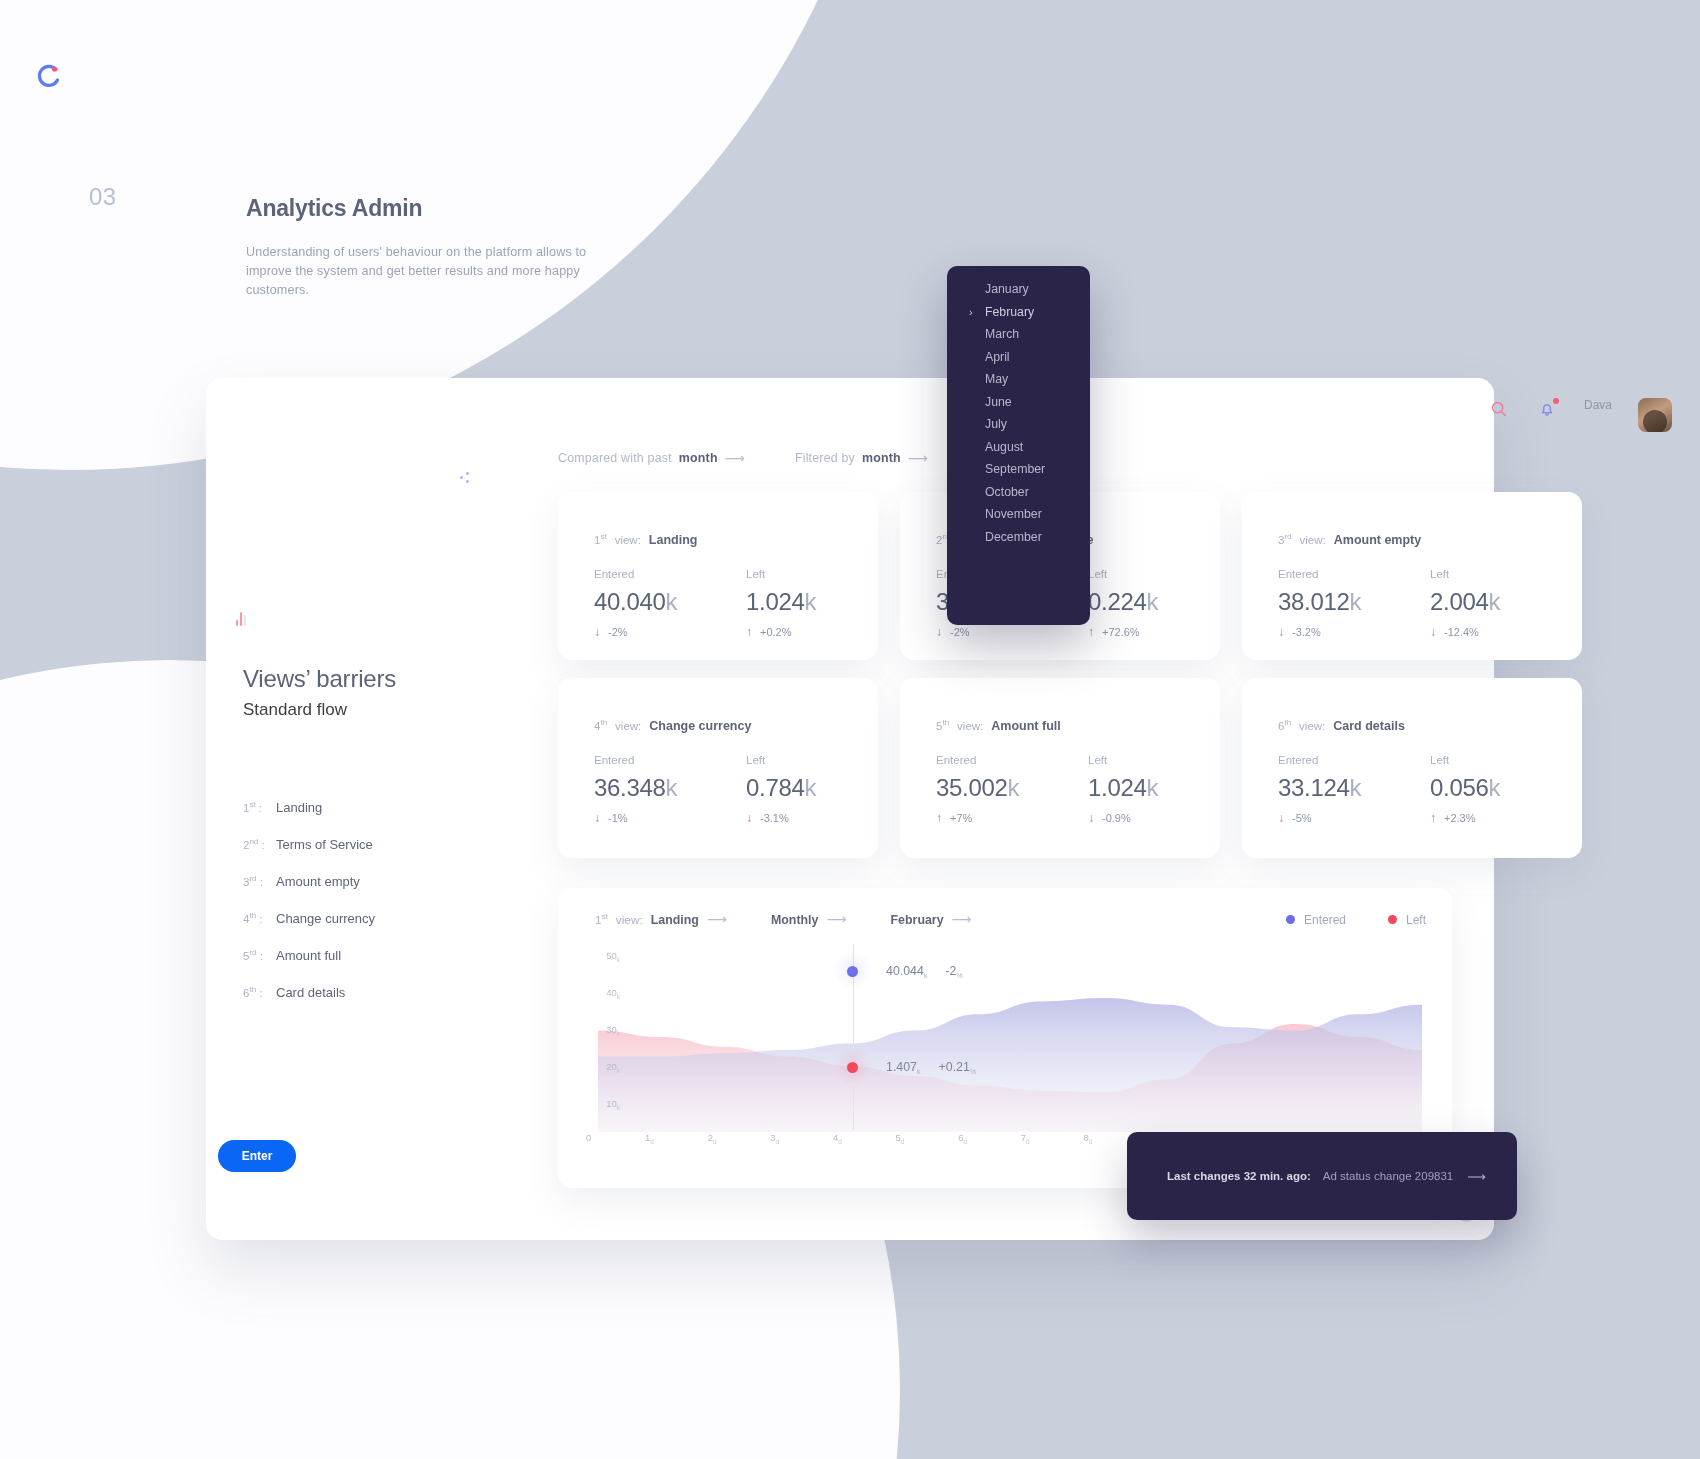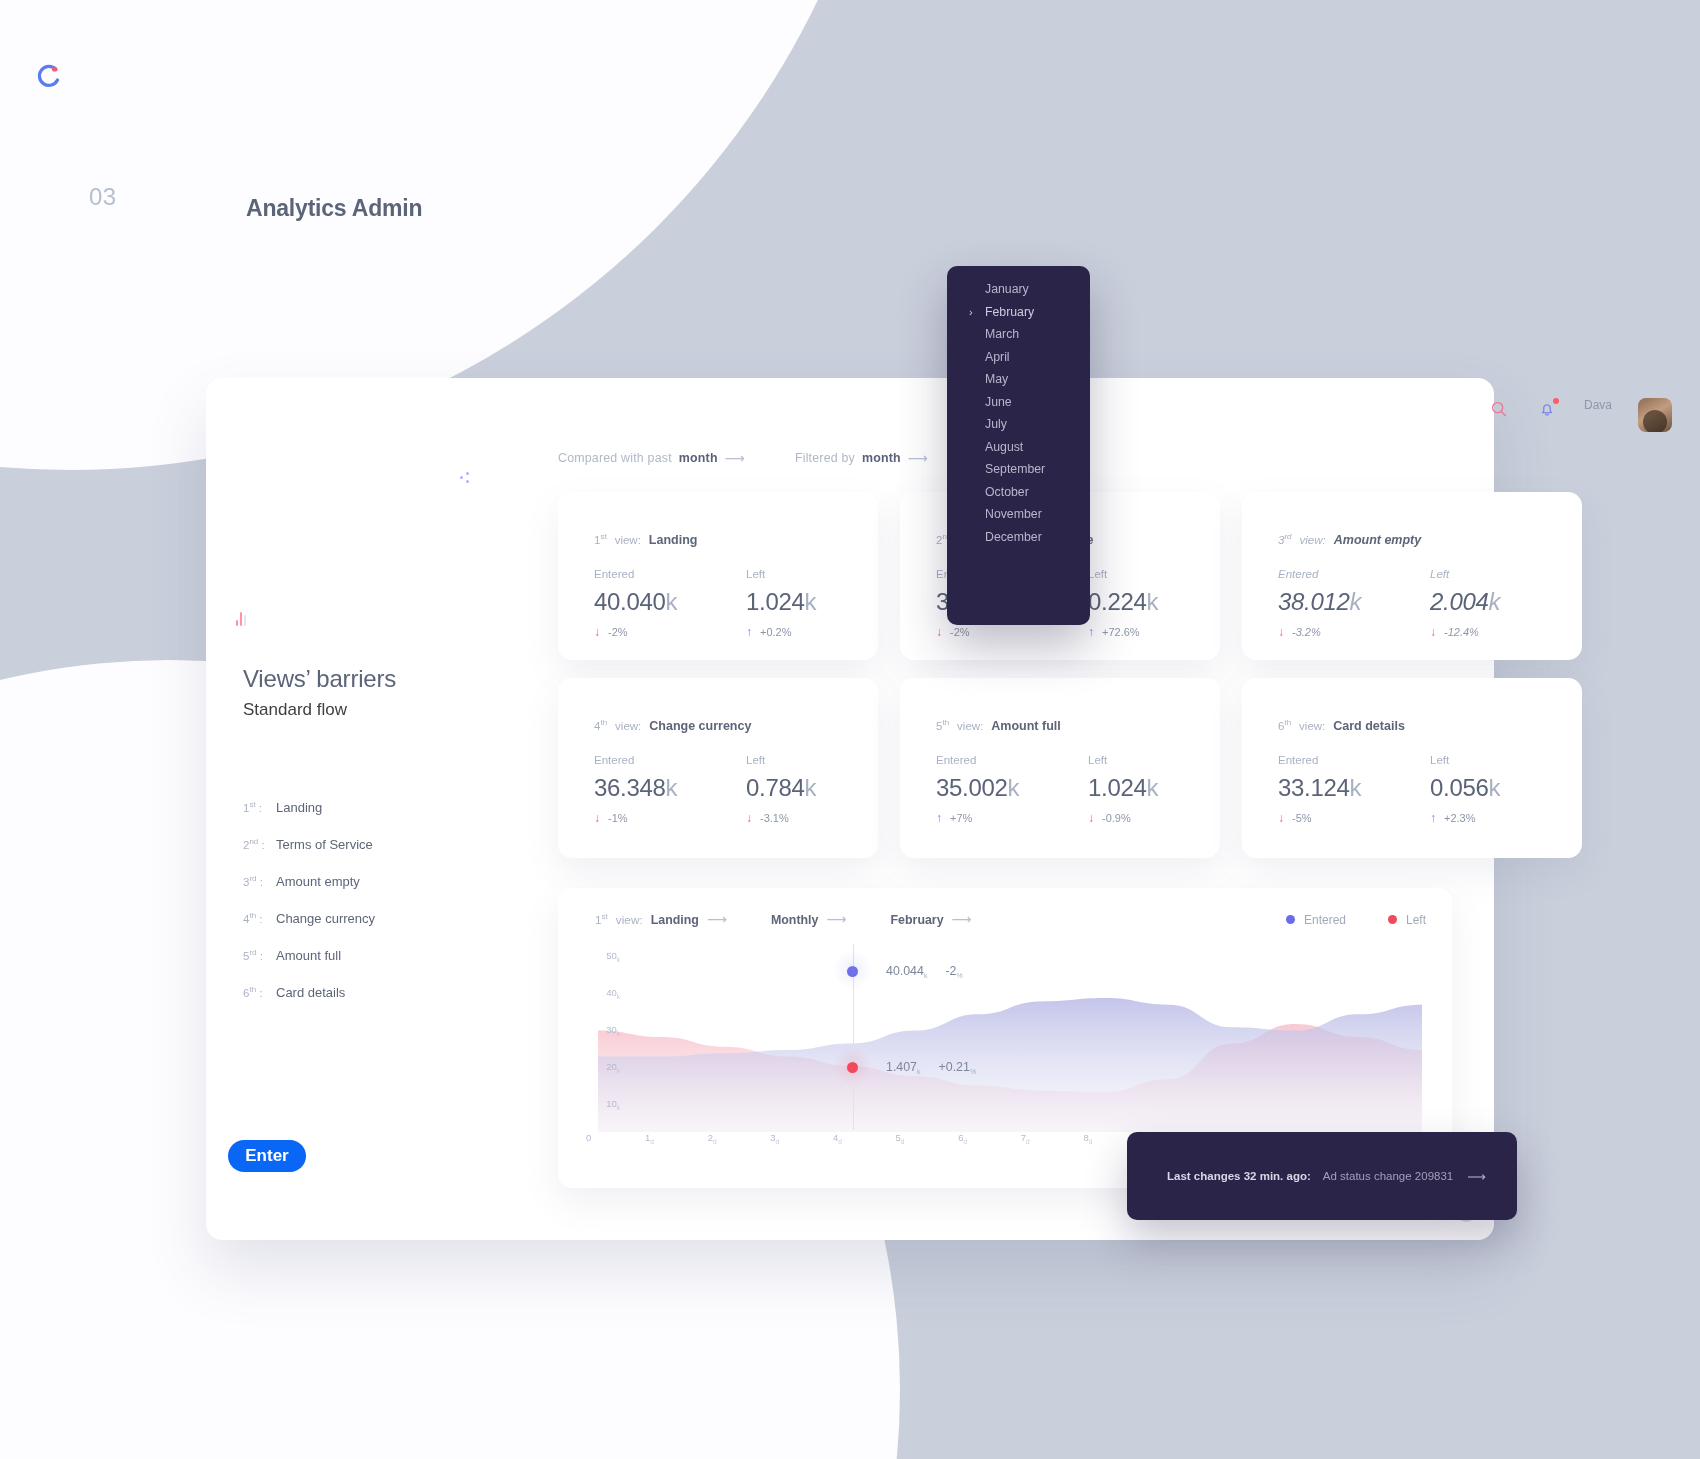--- a/index.html
+++ b/index.html
@@ -215,25 +215,25 @@
     position: absolute; left: 178px; top: 1078px;
     width: 282px; height: 140px;
     background: #fff; border-radius: 14px;
     box-shadow: 0 18px 40px rgba(96,108,140,.12);
   }
   .constructor p {
     position: absolute; left: 36px; top: 40px;
     font-size: 11.5px; color: #a8b0c2;
   }
   .enter-btn {
-    position: absolute; left: 228px; top: 1140px;
+    position: absolute; left: 218px; top: 1140px;
     width: 78px; height: 32px; border-radius: 16px;
     background: #0a66f5; color: #fff; border: none;
     font-family: "Liberation Sans", sans-serif;
-    font-size: 17px; font-weight: 600; cursor: pointer;
+    font-size: 12px; font-weight: 600; cursor: pointer;
   }
   
   .changes {
     position: absolute; left: 1127px; top: 1132px;
     width: 390px; height: 88px;
     background: #2b2449; border-radius: 10px;
     box-shadow: 0 20px 42px rgba(40,33,70,.25);
     display: flex; align-items: center;
     padding-left: 40px; gap: 12px;
     z-index: 30;
@@ -250,20 +250,21 @@
 </head>
 <body>
 
 <div id="stage">
 
   <div class="blob-top"></div>
   <div class="blob-bottom"></div>
 
   <div class="page-num">03</div>
   <div class="page-title">Analytics Admin</div>
+  <div class="page-desc">Understanding of users' behaviour on the platform allows to improve the system and get better results and more happy customers.</div>
 
   <div class="app">
     <div class="app-inner">
       <div class="app-dot"></div>
     </div>
   </div>
 
   <div class="logo">
     <svg viewBox="0 0 26 26" width="26" height="26">
       <path d="M20 6.5 A9.5 9.5 0 1 0 21.5 17" fill="none" stroke="#5b7cf0" stroke-width="3.2" stroke-linecap="round"></path>
@@ -388,21 +389,21 @@
           <div class="metric">
             <div class="metric-label">Left</div>
             <div class="metric-value">0.224<span class="unit">k</span></div>
             <div class="metric-delta">
               <span class="ar up">↑</span>
               <span class="delta-text">+72.6%</span>
             </div>
           </div>
         </div>
       </div>
-      <div class="card" style="left: 1242px; top: 492px; width: 340px; height: 168px; font-style: italic;">
+      <div class="card" style="left: 1242px; top: 492px; width: 340px; height: 168px;">
         <div class="view-line">
           <span>3<sup>rd</sup></span>
           <span>view:</span>
           <span class="view-name">Amount empty</span>
         </div>
         <div class="metrics">
           <div class="metric">
             <div class="metric-label">Entered</div>
             <div class="metric-value">38.012<span class="unit">k</span></div>
             <div class="metric-delta">

